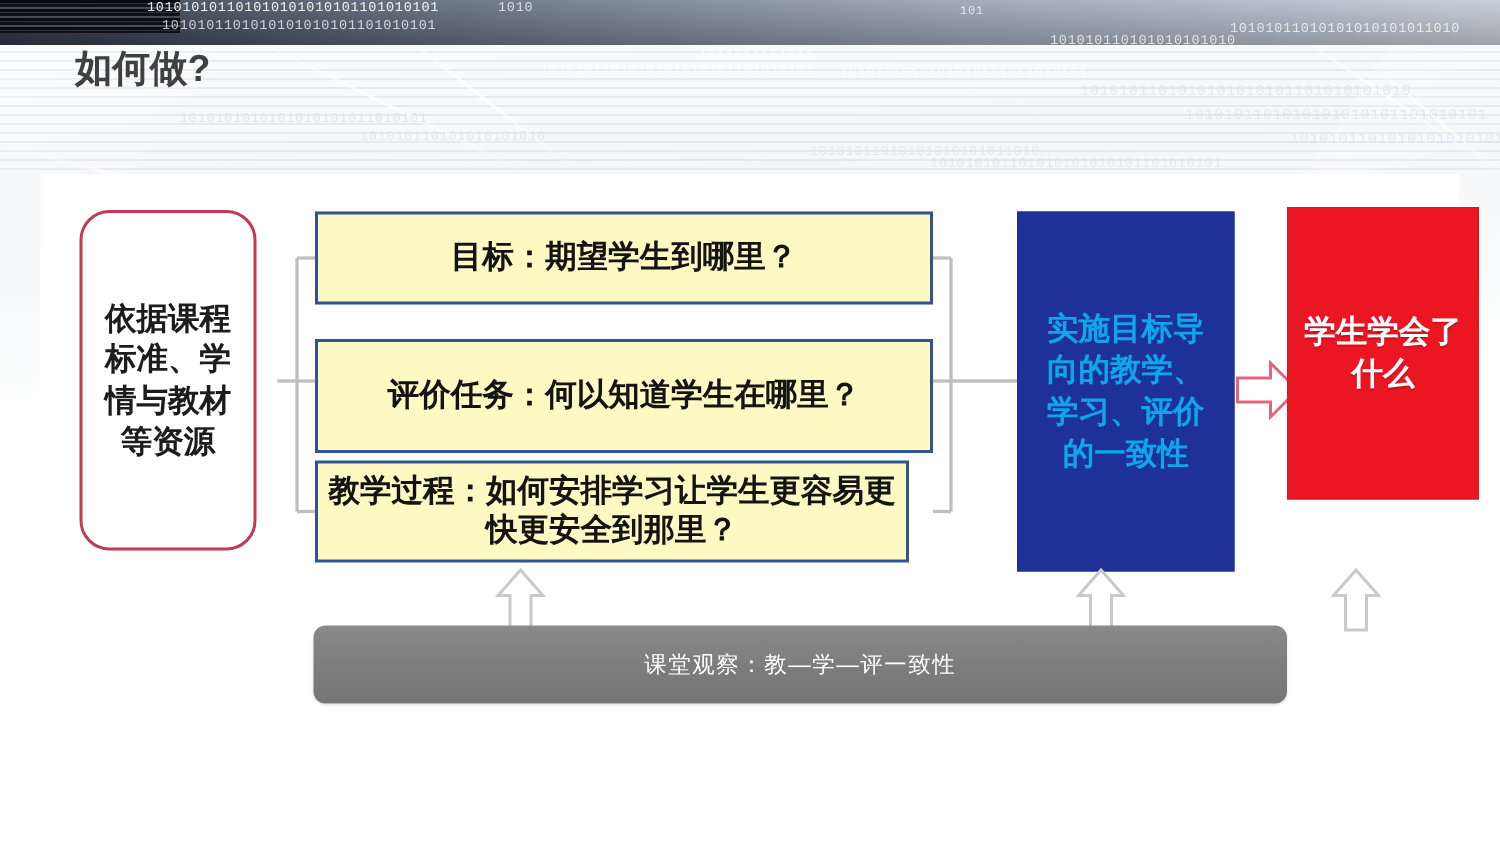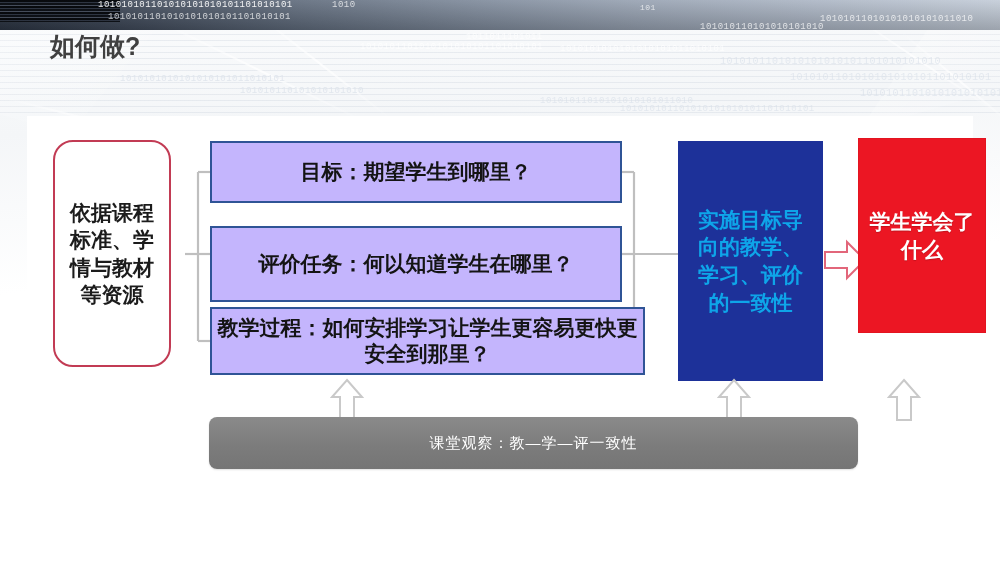--- a/index.html
+++ b/index.html
@@ -144,35 +144,35 @@
     color: #1c1c1c;
     line-height: 1.30;
     text-align: center;
     width: 100px;
   }
 
   
   .box-q {
     position: absolute;
     border: 2.5px solid #2f5496;
-    background: #c4b5fd;
+    background: #fef9c3;
     display: flex;
     align-items: center;
     justify-content: center;
   }
   .box-q .txt {
     font-size: 21px;
     font-weight: bold;
     color: #141414;
     text-align: center;
     line-height: 1.25;
   }
   .box-q1 { left: 183px; top: 25px;  width: 412px; height: 62px; }
   .box-q2 { left: 183px; top: 110px; width: 412px; height: 76px; }
-  .box-q3 { left: 183px; top: 191px; width: 435px; height: 68px; }
+  .box-q3 { left: 183px; top: 191px; width: 396px; height: 68px; }
 
   
   .box-navy {
     position: absolute;
     left: 651px; top: 25px;
     width: 145px; height: 240px;
     background: #1d3199;
     border: 1px solid #1d3199;
     display: flex;
     align-items: center;

